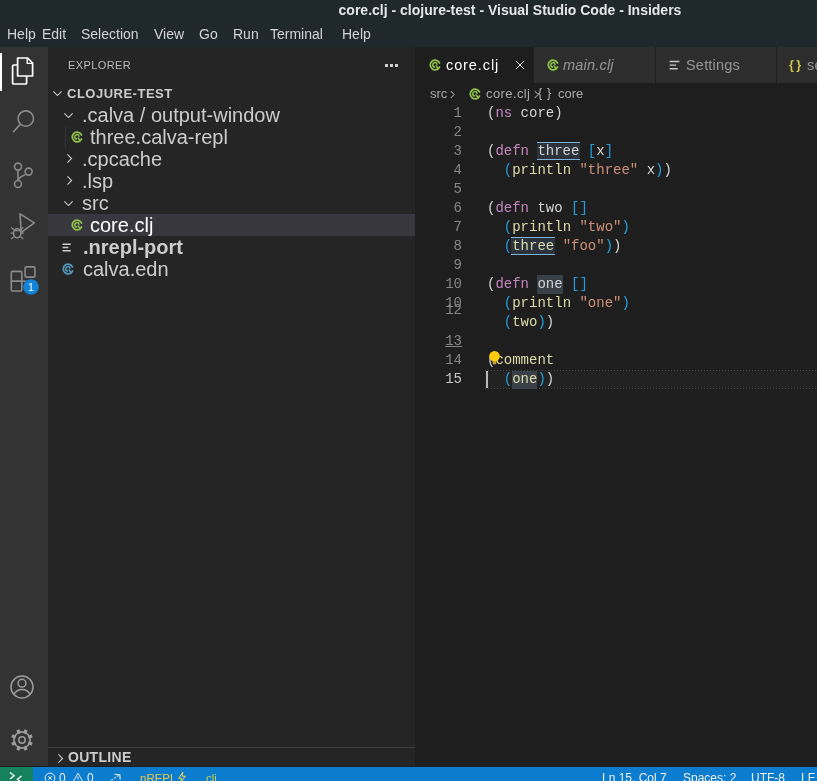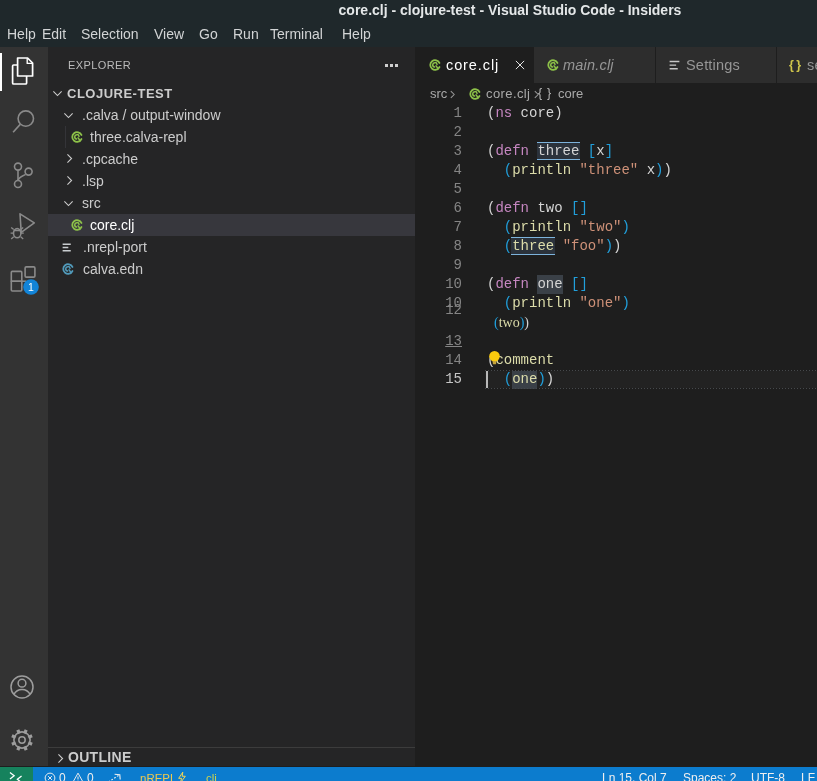--- a/index.html
+++ b/index.html
@@ -10,21 +10,21 @@
   #titlebar { left:0; top:0; width:817px; height:47px; background:#1f282b; }
   #title { left:0; top:0; width:1020px; height:20px; text-align:center;
     color:#e4e7e8; font-size:14px; font-weight:bold; line-height:21px; }
   .menuitem { position:absolute; top:22px; height:24px; color:#d2d4d5;
     font-size:14px; line-height:24px; }
   
   #activitybar { left:0; top:47px; width:48px; height:719px; background:#333333; }
   #actind { left:0; top:53px; width:2px; height:38px; background:#ffffff; }
   
   #sidebar { left:48px; top:47px; width:367px; height:719px; background:#252526; }
-  .sbtxt { position:absolute; color:#cccccc; font-size:14px; line-height:22px; white-space:pre; }
+  .sbtxt { position:absolute; color:#cccccc; font-size:20px; line-height:22px; white-space:pre; }
   .row { position:absolute; left:0; width:367px; height:22px; }
   
   #tabbar { left:415px; top:47px; width:402px; height:36px; background:#252526; }
   .tab { position:absolute; top:47px; height:36px; }
   .tabtxt { font-size:14.5px; letter-spacing:0.2px; line-height:36px; }
   #breadcrumb { left:415px; top:83px; width:402px; height:21px; background:#1e1e1e;
     color:#a9a9a9; font-size:13px; line-height:21px; }
   #code { left:415px; top:104px; width:402px; background:#1e1e1e;
     font-family:"Liberation Mono", monospace; font-size:14px; line-height:19px; }
   .cl { position:absolute; left:72px; white-space:pre; color:#d4d4d4; }
@@ -160,21 +160,21 @@
 <svg class="abs" style="left:71px; top:219px; color:#8dc149;" width="12" height="12" viewBox="0 0 16 16">
     <use href="#cljlogo"></use>
   </svg>
 <div class="sbtxt" style="left:90px; top:214px; color:#ffffff;">core.clj</div>
 
 <svg class="abs" style="left:61px; top:241px;" width="13" height="13" viewBox="0 0 16 16">
     <g stroke="#c9cdd0" stroke-width="1.7">
       <path d="M2 4 L12 4 M2 8 L9 8 M2 12 L12 12"></path>
     </g>
   </svg>
-<div class="sbtxt" style="left:83px; top:236px;">.nrepl-port</div>
+<div class="sbtxt" style="left:83px; top:236px;font-weight:bold;">.nrepl-port</div>
 
 <svg class="abs" style="left:62px; top:263px; color:#519aba;" width="12" height="12" viewBox="0 0 16 16">
     <use href="#cljlogo"></use>
   </svg>
 <div class="sbtxt" style="left:83px; top:258px;">calva.edn</div>
 
 <div class="abs" style="left:48px; top:747px; width:367px; height:1px; background:#3c3c3c;"></div>
 <svg class="abs chev" style="left:55px; top:753px;" viewBox="0 0 16 16" width="11" height="11">
     <path d="M5 2 L11 8 L5 14" fill="none" stroke="#cccccc" stroke-width="1.6"></path>
   </svg>
@@ -248,21 +248,21 @@
   <div class="ln" style="top:114px;">7</div>
   <div class="cl" style="top:114px;">  <span class="p2">(</span><span class="fn">println</span> <span class="st">"two"</span><span class="p2">)</span></div>
   <div class="ln" style="top:133px;">8</div>
   <div class="cl" style="top:133px;">  <span class="p2">(</span><span class="fn">three</span> <span class="st">"foo"</span><span class="p2">)</span><span class="p1">)</span></div>
   <div class="ln" style="top:152px;">9</div>
   <div class="ln" style="top:171px;">10</div>
   <div class="cl" style="top:171px;"><span class="p1">(</span><span class="kw">defn</span> one <span class="p2">[]</span></div>
   <div class="ln" style="top:190px;">10</div>
   <div class="cl" style="top:190px;">  <span class="p2">(</span><span class="fn">println</span> <span class="st">"one"</span><span class="p2">)</span></div>
   <div class="ln" style="top:197px;">12</div>
-  <div class="cl" style="top:209px;font-family:Liberation Serif, serif;">  <span class="p2">(</span><span class="fn">two</span><span class="p2">)</span><span class="p1">)</span></div>
+  <div class="cl" style="top:209px;">  <span class="p2">(</span><span class="fn">two</span><span class="p2">)</span><span class="p1">)</span></div>
   <div class="ln" style="top:228px;text-decoration:underline;">13</div>
   <div class="ln" style="top:247px;">14</div>
   <div class="cl" style="top:247px;"><span class="p1">(</span><span class="fn it">comment</span></div>
   <div class="ln" style="top:266px; color:#c6c6c6;">15</div>
   <div class="abs" style="left:70px; top:266px; width:332px; height:1px; background-image:repeating-linear-gradient(90deg,#46494c 0 1px,transparent 1px 3px);"></div>
   <div class="abs" style="left:70px; top:284px; width:332px; height:1px; background-image:repeating-linear-gradient(90deg,#46494c 0 1px,transparent 1px 3px);"></div>
   <div class="cl" style="top:266px;">  <span class="p2 it">(</span><span class="fn it">one</span><span class="p2 it">)</span><span class="p1 it">)</span></div>
   <div class="abs" style="left:71px; top:267px; width:2px; height:17px; background:#b8b8b8;"></div>
 
   <svg class="abs" style="left:72px; top:246px;" width="15" height="16" viewBox="0 0 15 16">

